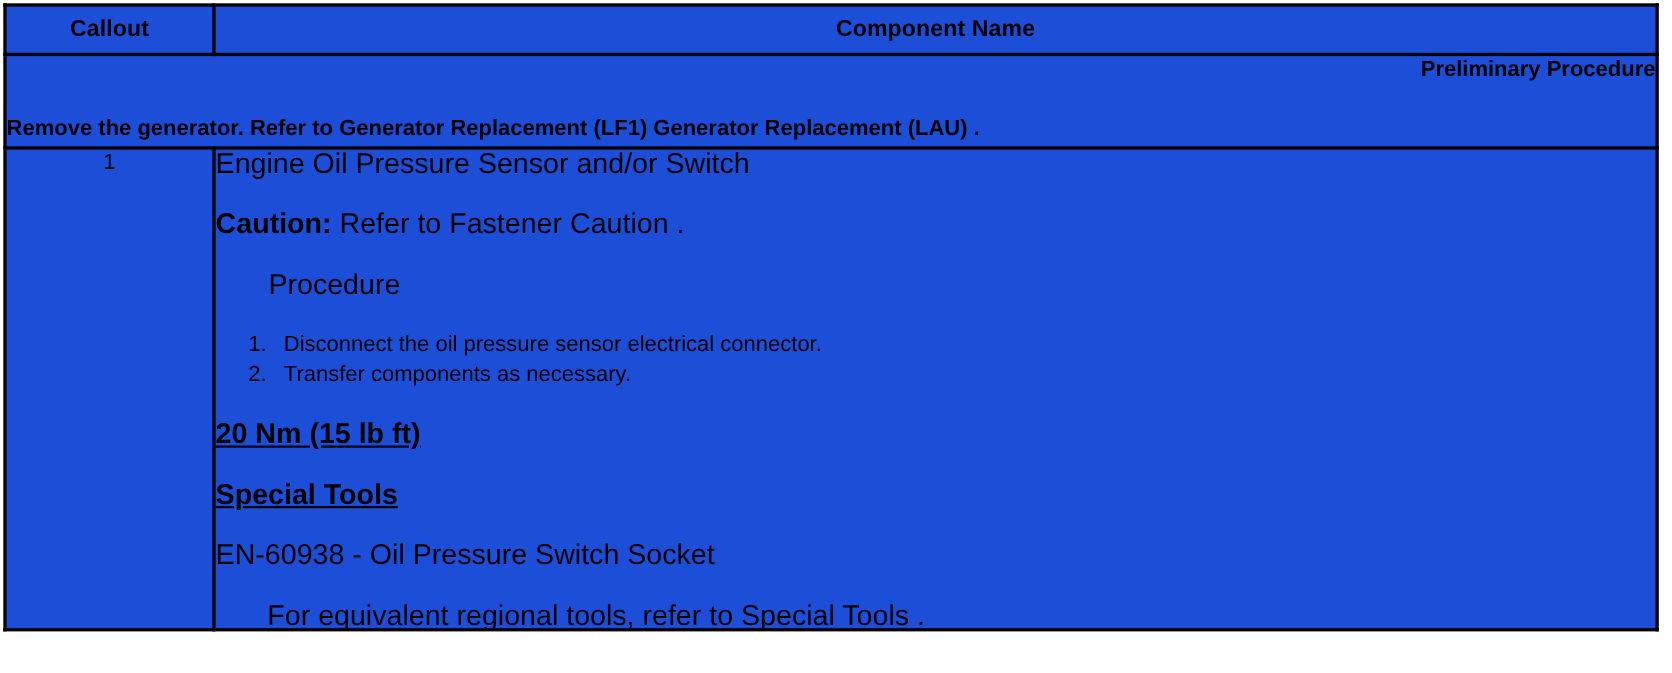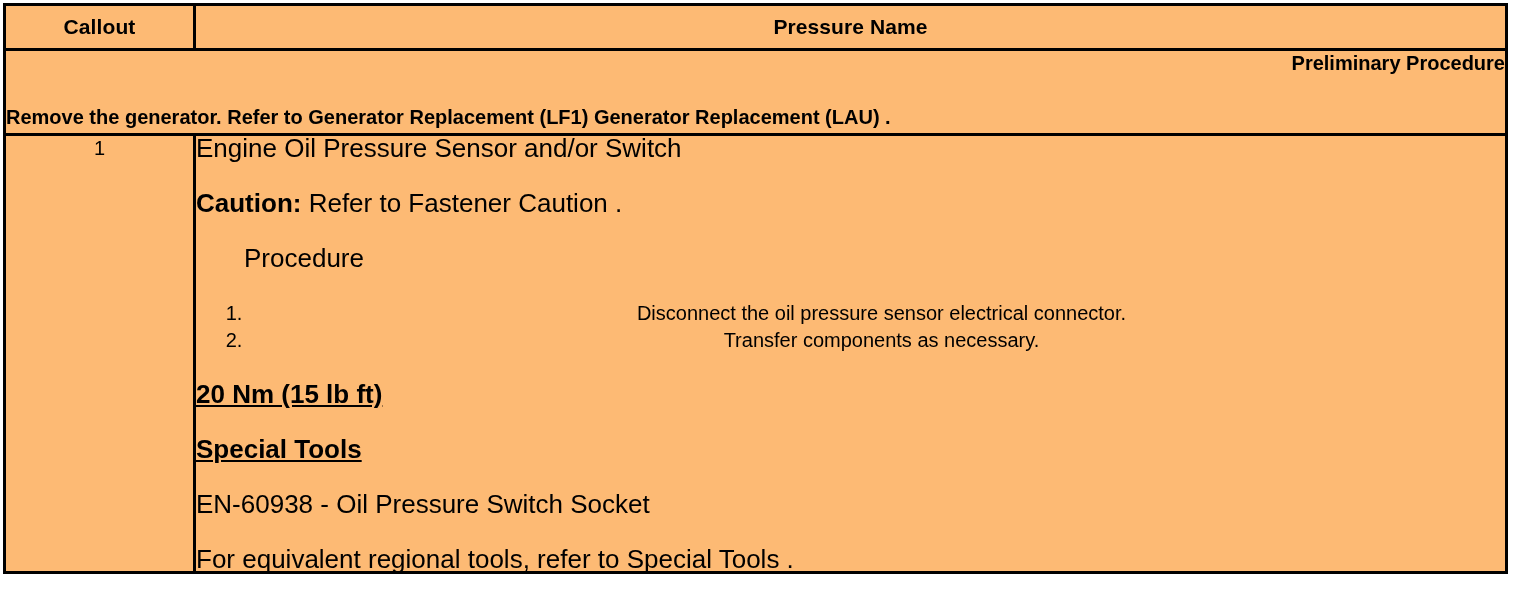--- a/index.html
+++ b/index.html
@@ -30,21 +30,21 @@
     border-collapse: collapse;
     table-layout: fixed;
     background: #ffffff;
   }
 
   table.service-table td,
   table.service-table th {
     border: 3px solid #000000;
     padding: 0;
     vertical-align: top;
-    background: #fdba74;
+    background: #1d4ed8;
   }
 
   col.col-callout { width: 190px; }
   col.col-name    { width: 1312px; }
 
   
   .hdr-cell {
     height: 42px;
     text-align: center;
     vertical-align: middle;
@@ -89,40 +89,39 @@
   .detail-cell {
     padding: 9px 10px 12px 8px;
   }
 
   .blk {
     font-size: 26px;
     line-height: 24px;
     margin: 0 0 31px 0;
     font-weight: normal;
   }
-  .blk:last-child { margin-bottom: 0; }
+  .blk:last-child { margin-bottom: 0; padding-left: 47px; }
 
   .blk.bold { font-weight: bold; text-decoration: underline; }
 
   .blk.sub-head {
     font-weight: normal;
     margin-left: 48px;
   }
 
   ol.steps {
     margin: 0 0 30px 0;
     padding: 0 0 0 52px;
     font-size: 20px;
     line-height: 24px;
     list-style-position: outside;
   }
   ol.steps li {
     padding-left: 10px;
     margin: 0 0 3px 0;
-    text-align: center;
   }
   ol.steps li:last-child { margin-bottom: 0; }
 
   .inline-bold { font-weight: bold; }
 </style>
 </head>
 <body>
 
 <div class="page">
 
@@ -132,21 +131,21 @@
       <col class="col-name">
     </colgroup>
 
     <tbody>
 
       <tr>
         <td class="hdr-cell">
           <div class="hdr-text">Callout</div>
         </td>
         <td class="hdr-cell">
-          <div class="hdr-text">Pressure Name</div>
+          <div class="hdr-text">Component Name</div>
         </td>
       </tr>
 
       <tr>
         <td class="prelim-cell" colspan="2">
           <p class="prelim-title">Preliminary Procedure</p>
           <p class="prelim-body">Remove the generator. Refer to Generator Replacement (LF1) Generator Replacement (LAU) .</p>
         </td>
       </tr>
 

